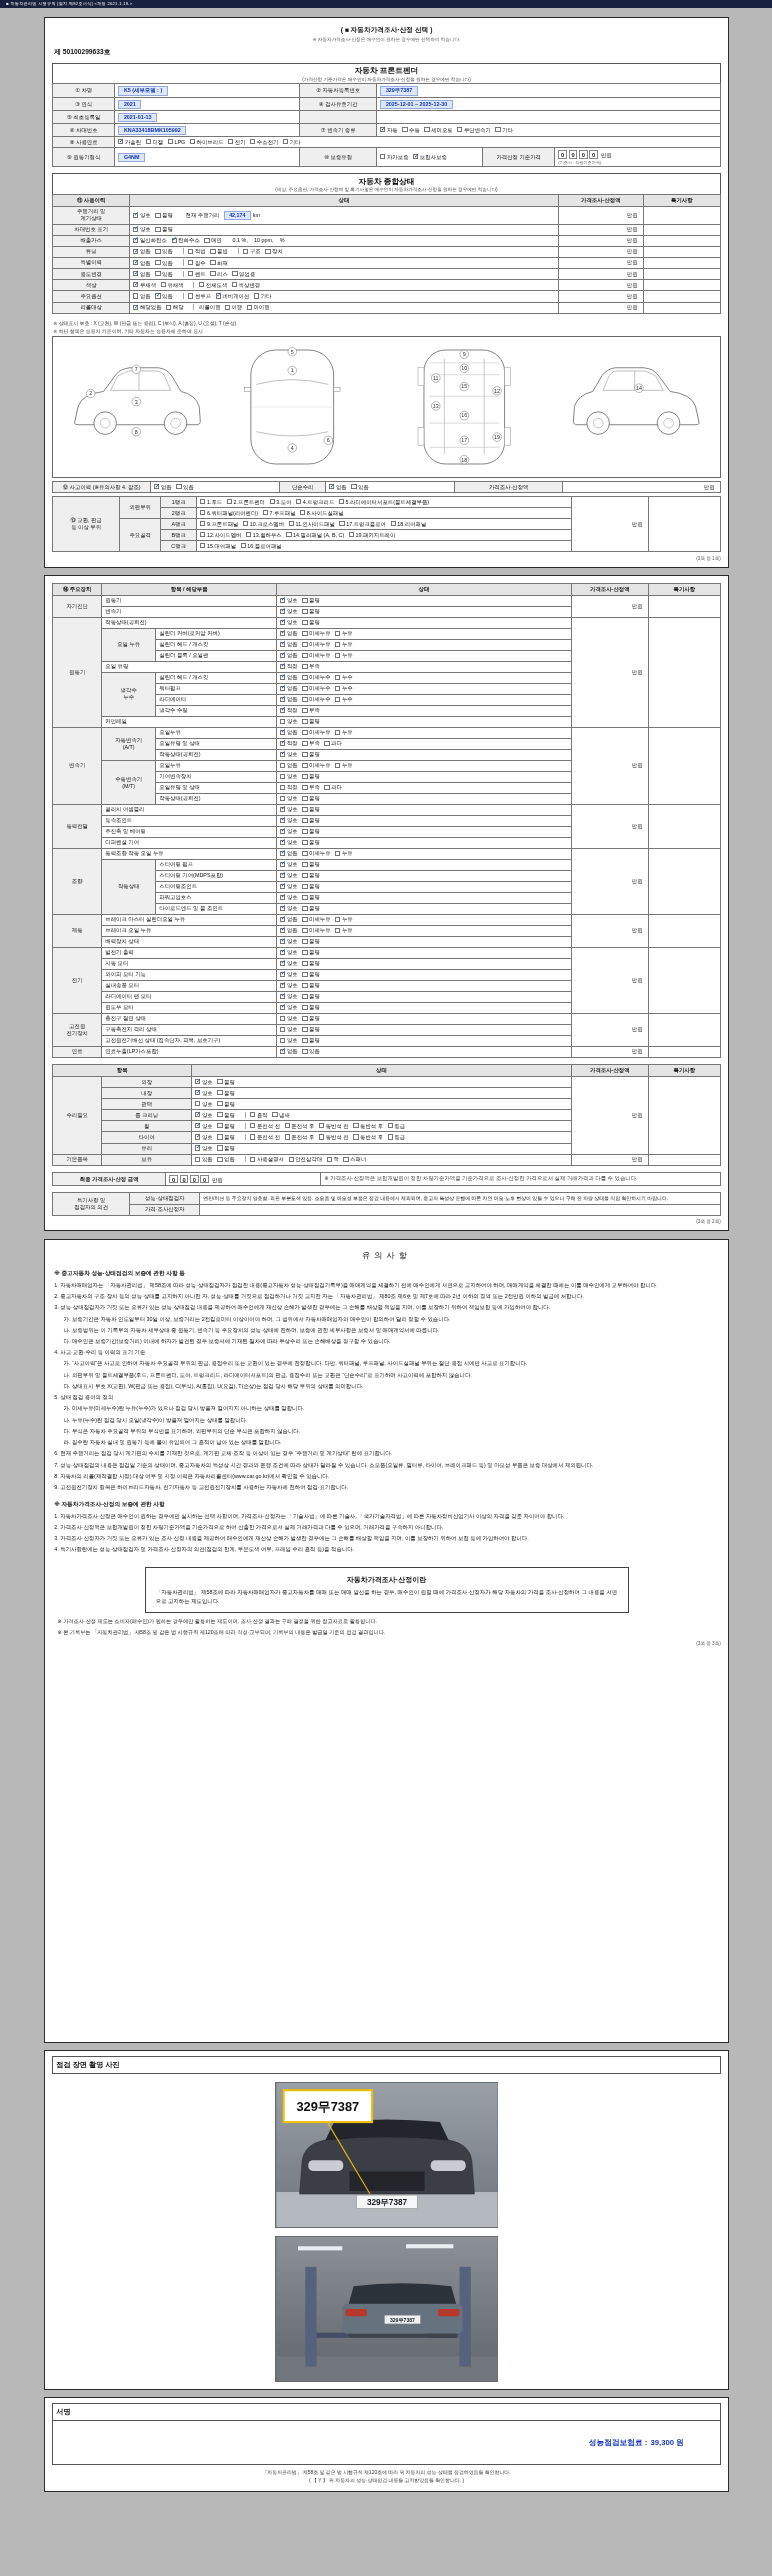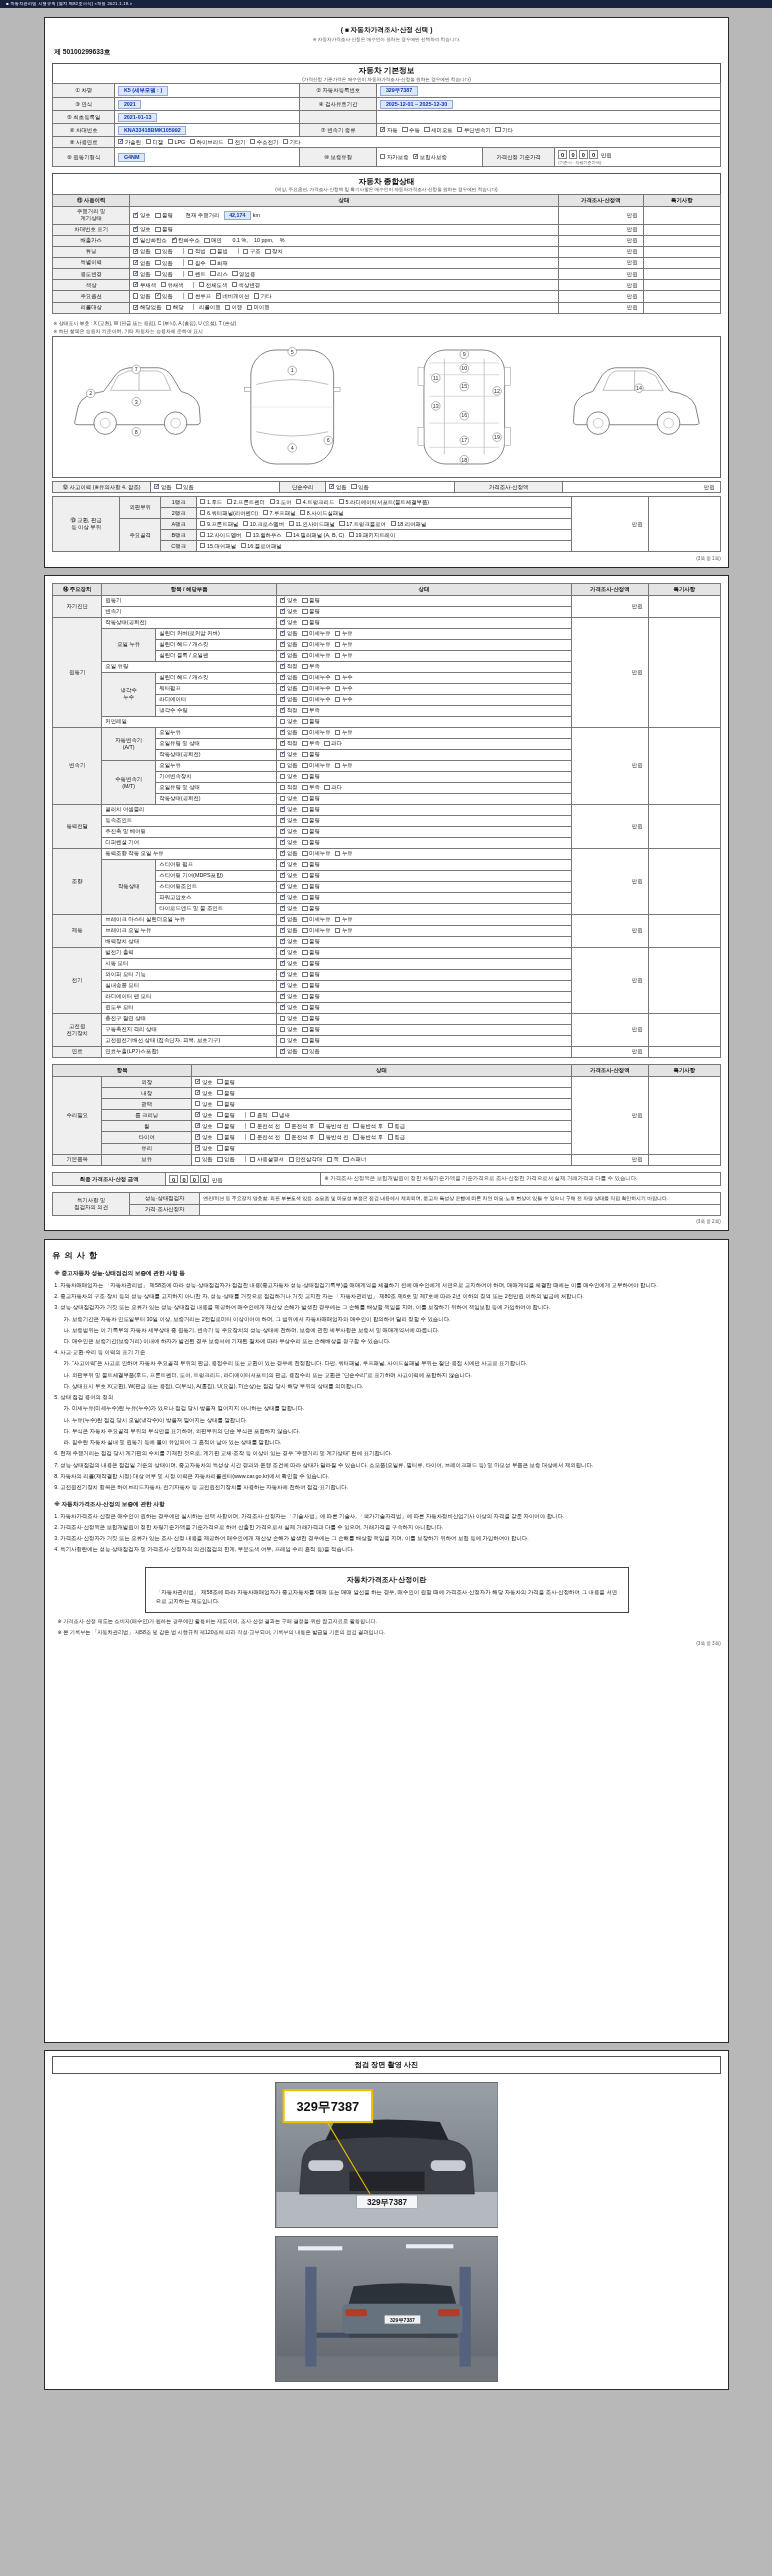--- a/index.html
+++ b/index.html
@@ -29,29 +29,29 @@
 .vbar{display:inline-block;width:0.5px;height:6.2px;background:#aaa;margin:0 5.2px;vertical-align:-1px}
 .stamp{display:inline-block;background:#dce8fa;border:0.5px solid #93abdc;color:#1334b0;font-weight:bold;padding:0.5px 4.6px;font-size:5.4px}
 .digit{display:inline-block;width:8.8px;height:8.8px;border:0.5px solid #888;background:#fff;text-align:center;line-height:8.8px;font-size:5.7px;margin-right:1.5px;font-weight:bold}
 .unit{font-size:5.4px;margin-left:1.5px}
 .tiny{font-size:4.1px;color:#666;margin-top:1px}
 .legend{font-size:4.9px;color:#333;margin:2.1px 1px 1px}
 .diagram{border:0.5px solid #666;background:#fff;margin-top:2.1px}
 .diagram svg{display:block;width:100%;height:140px}
 .pagemark{text-align:right;font-size:4.6px;color:#555;margin-top:3.6px}
 .notice{min-height:804px}
-.notice-title{font-weight:bold;font-size:8.2px;letter-spacing:4.1px;margin:5.2px 0 4.1px}
+.notice-title{text-align:center;font-weight:normal;font-size:8.2px;letter-spacing:4.1px;margin:5.2px 0 4.1px}
 .nl{font-size:5.4px;line-height:1.6;margin:2.6px 2.1px;text-align:justify}
 .nl.h{font-weight:bold;margin-top:8.2px;font-size:5.7px}
 .nl.i1{padding-left:9.3px}
 .def-box{width:484px;margin:13.4px auto 5.2px;border:1px solid #444;padding:6.2px 10.3px;text-align:center}
 .def-title{font-weight:bold;font-size:7px;margin-bottom:3.6px}
 .def-text{font-size:5.4px;line-height:1.6;text-align:justify}
 .nf{font-size:5.2px;color:#222;margin:3.6px 5.2px;line-height:1.5}
-.photo-hd,.sig-hd{border:0.5px solid #555;text-align:center;font-weight:bold;font-size:7.2px;padding:3.1px}
+.photo-hd,.sig-hd{border:0.5px solid #555;text-align:left;font-weight:bold;font-size:7.2px;padding:3.1px}
 .photos-box{min-height:319px}
 .photo{width:223px;margin:8.2px auto 0;border:0.5px solid #6a6a6a;background:#777}
 .photo svg{display:block;width:222px;height:144px}
 .sig-body{height:44px;display:flex;align-items:center;justify-content:flex-end;padding-right:36px;border:0.5px solid #555;border-top:none}
 .sig-fee{font-size:7.7px;font-weight:bold;color:#1535c0}
 .sig-fee .fee-lab{color:#1535c0;margin-right:3.1px}
 .sig-lines{text-align:center;font-size:4.9px;color:#333;padding:4.1px 0 2.1px;line-height:1.6}
 .final-note{font-size:4.4px;color:#444;line-height:1.4}
 </style>
 </head>
@@ -64,21 +64,21 @@
 
   <div class="wrap">
 
     <section class="box">
       <div class="subtitle">( ■ 자동차가격조사·산정 선택 )</div>
       <div class="subnote">※ 자동차가격조사·산정은 매수인이 원하는 경우에만 선택하여 적습니다.</div>
       <div class="docno">제 50100299633호</div>
 
       <div class="sec">
         <div class="sec-head">
-          <div class="sec-title">자동차 기본정보</div>
+          <div class="sec-title">자동차 프론트펜더</div>
           <div class="sec-note">(가격산정 기준가격은 매수인이 자동차가격조사·산정을 원하는 경우에만 적습니다)</div>
         </div>
         <table class="grid">
           <colgroup>
               <col style="width:62px">
               <col style="width:185px">
               <col style="width:77px">
               <col style="width:106px">
               <col style="width:72px">
               <col>
@@ -774,16 +774,28 @@
             <rect x="134" y="140" width="42" height="14" rx="4" fill="#b8392c"></rect>
             <rect x="314" y="140" width="42" height="14" rx="4" fill="#b8392c"></rect>
             <rect x="210" y="152" width="70" height="17" fill="#eef1f4" stroke="#888"></rect>
             <text class="plate-text" x="245" y="165" text-anchor="middle" font-size="10" font-weight="bold" fill="#1b1d21">329무7387</text>
             <rect x="140" y="188" width="210" height="8" fill="#3d434b"></rect>
           </g>
         </svg>
       </div>
     </section>
 
+    <section class="box" style="padding:5.2px 7.2px 4.1px">
+      <div class="sig-hd">서명</div>
+      <div class="sig-body">
+        <div class="sig-fee">
+          <span class="fee-lab">성능점검보험료 :</span><span class="fee-val">39,300 원</span>
+        </div>
+      </div>
+      <div class="sig-lines">
+        <div>「자동차관리법」 제58조 및 같은 법 시행규칙 제120조에 따라 위 자동차의 성능·상태를 점검하였음을 확인합니다.</div>
+        <div>( 【 Y 】 위 자동차의 성능·상태점검 내용을 고지받았음을 확인합니다. )</div>
+      </div>
+    </section>
 
   </div>
 </div>
 
 
 </body></html>

